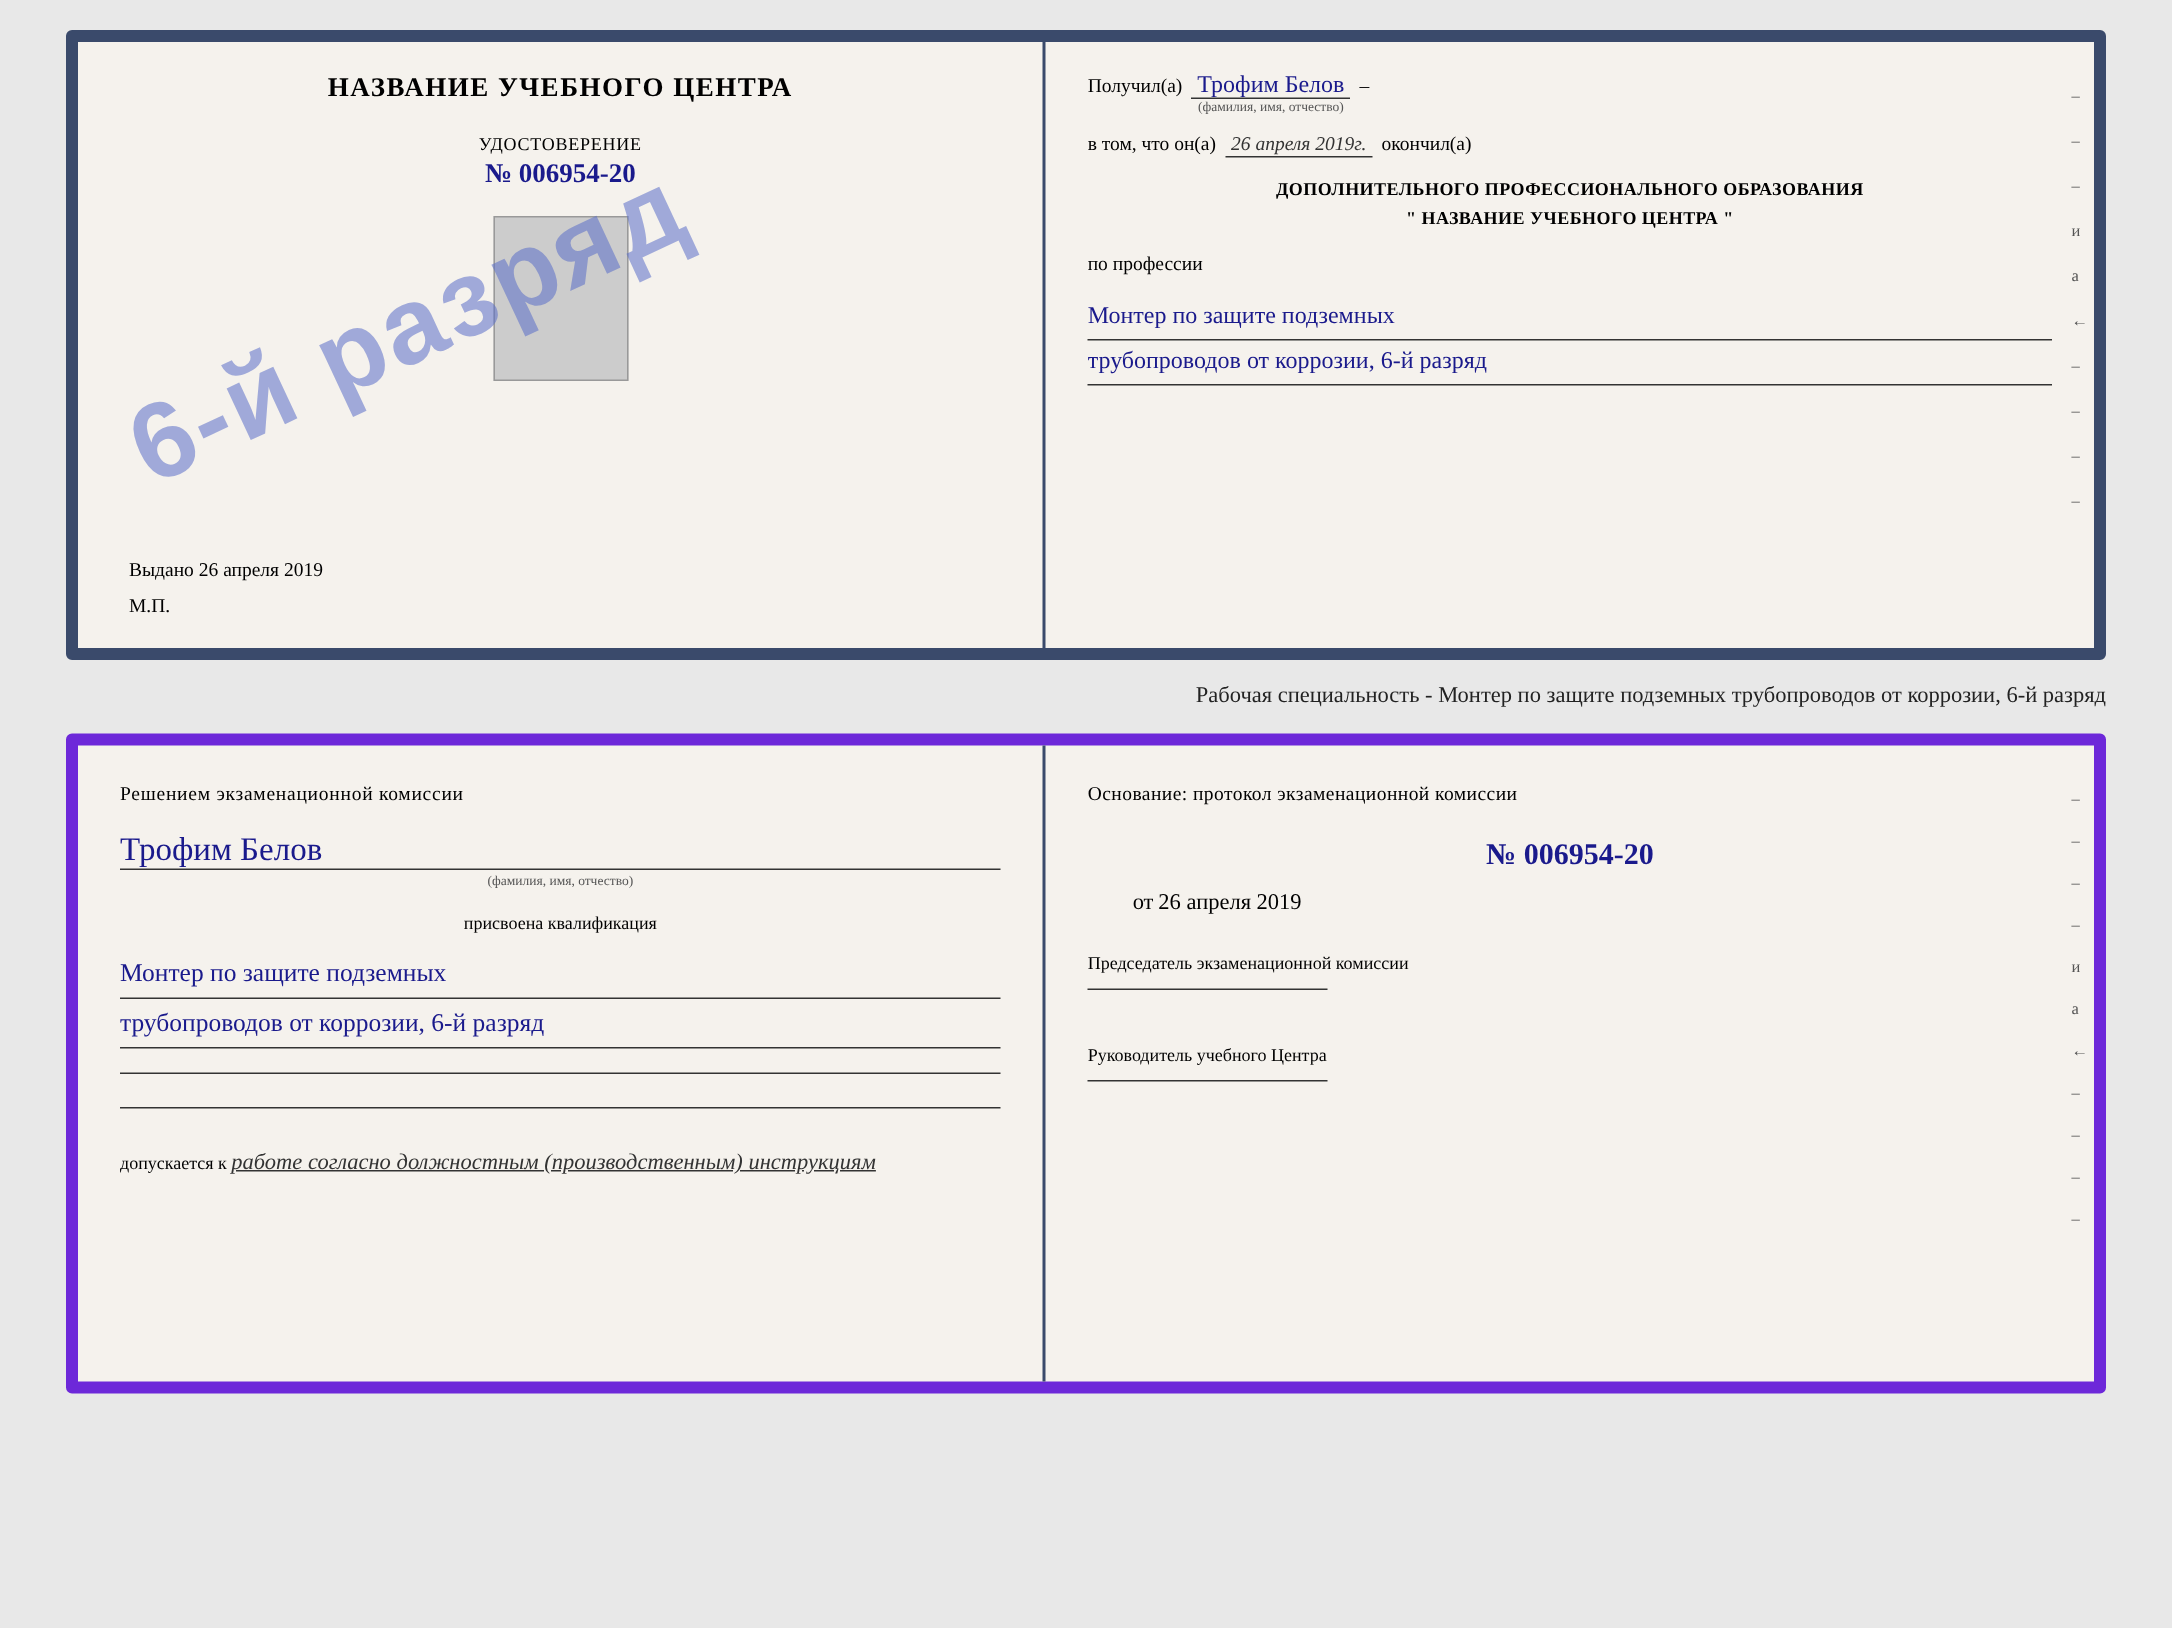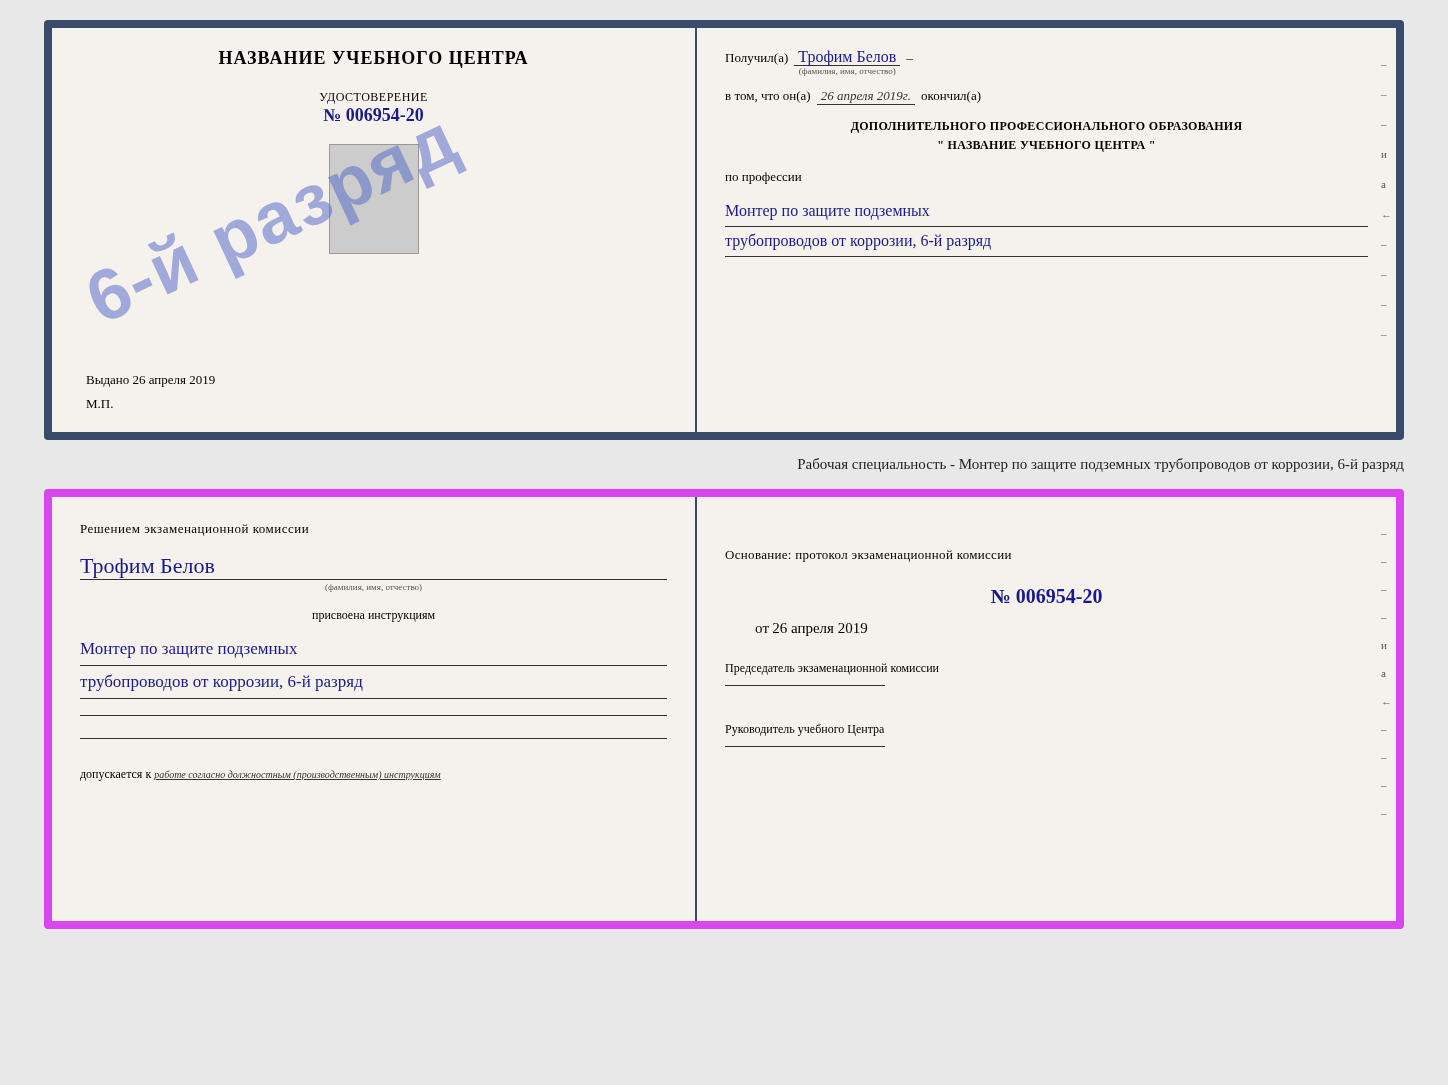--- a/index.html
+++ b/index.html
@@ -197,42 +197,41 @@
       width: 1360px;
       text-align: right;
       padding-left: 4px;
     }
 
     
     .cert-container {
       display: flex;
       width: 1360px;
       background: #f5f2ed;
-      border: 8px solid #d946ef;
+      border: 8px solid #6d28d9;
       border-radius: 4px;
       min-height: 440px;
       position: relative;
     }
 
     .cert-left {
       width: 48%;
       border-right: 2px solid #3a4a6b;
       padding: 22px 28px;
       display: flex;
       flex-direction: column;
       gap: 10px;
     }
 
     .cert-right {
       width: 52%;
       padding: 22px 28px;
       display: flex;
       flex-direction: column;
       gap: 12px;
-      margin-top: 26px;
     }
 
     .cert-title {
       font-size: 13px;
       letter-spacing: 0.5px;
       line-height: 1.5;
     }
 
     .cert-name {
       font-family: 'Segoe Script', 'Brush Script MT', cursive;
@@ -271,21 +270,21 @@
       margin: 6px 0;
     }
 
     .cert-admission {
       font-size: 12px;
       margin-top: 12px;
     }
 
     .cert-admission-italic {
       font-style: italic;
-      font-size: 10px;
+      font-size: 15px;
       color: #333;
       text-decoration: underline;
     }
 
     .basis-label {
       font-size: 13px;
       letter-spacing: 0.3px;
       line-height: 1.5;
     }
 
@@ -419,21 +418,21 @@
 <div class="cert-container">
 
   <div class="cert-left">
     <div class="cert-title">Решением экзаменационной комиссии</div>
 
     <div>
       <div class="cert-name">Трофим Белов</div>
       <span class="cert-name-label">(фамилия, имя, отчество)</span>
     </div>
 
-    <div class="cert-qualification-label">присвоена инструкциям</div>
+    <div class="cert-qualification-label">присвоена квалификация</div>
 
     <div>
       <div class="cert-profession">Монтер по защите подземных</div>
       <div class="cert-profession">трубопроводов от коррозии, 6-й разряд</div>
     </div>
 
     <div class="cert-underline"></div>
     <div class="cert-underline"></div>
 
     <div class="cert-admission">

